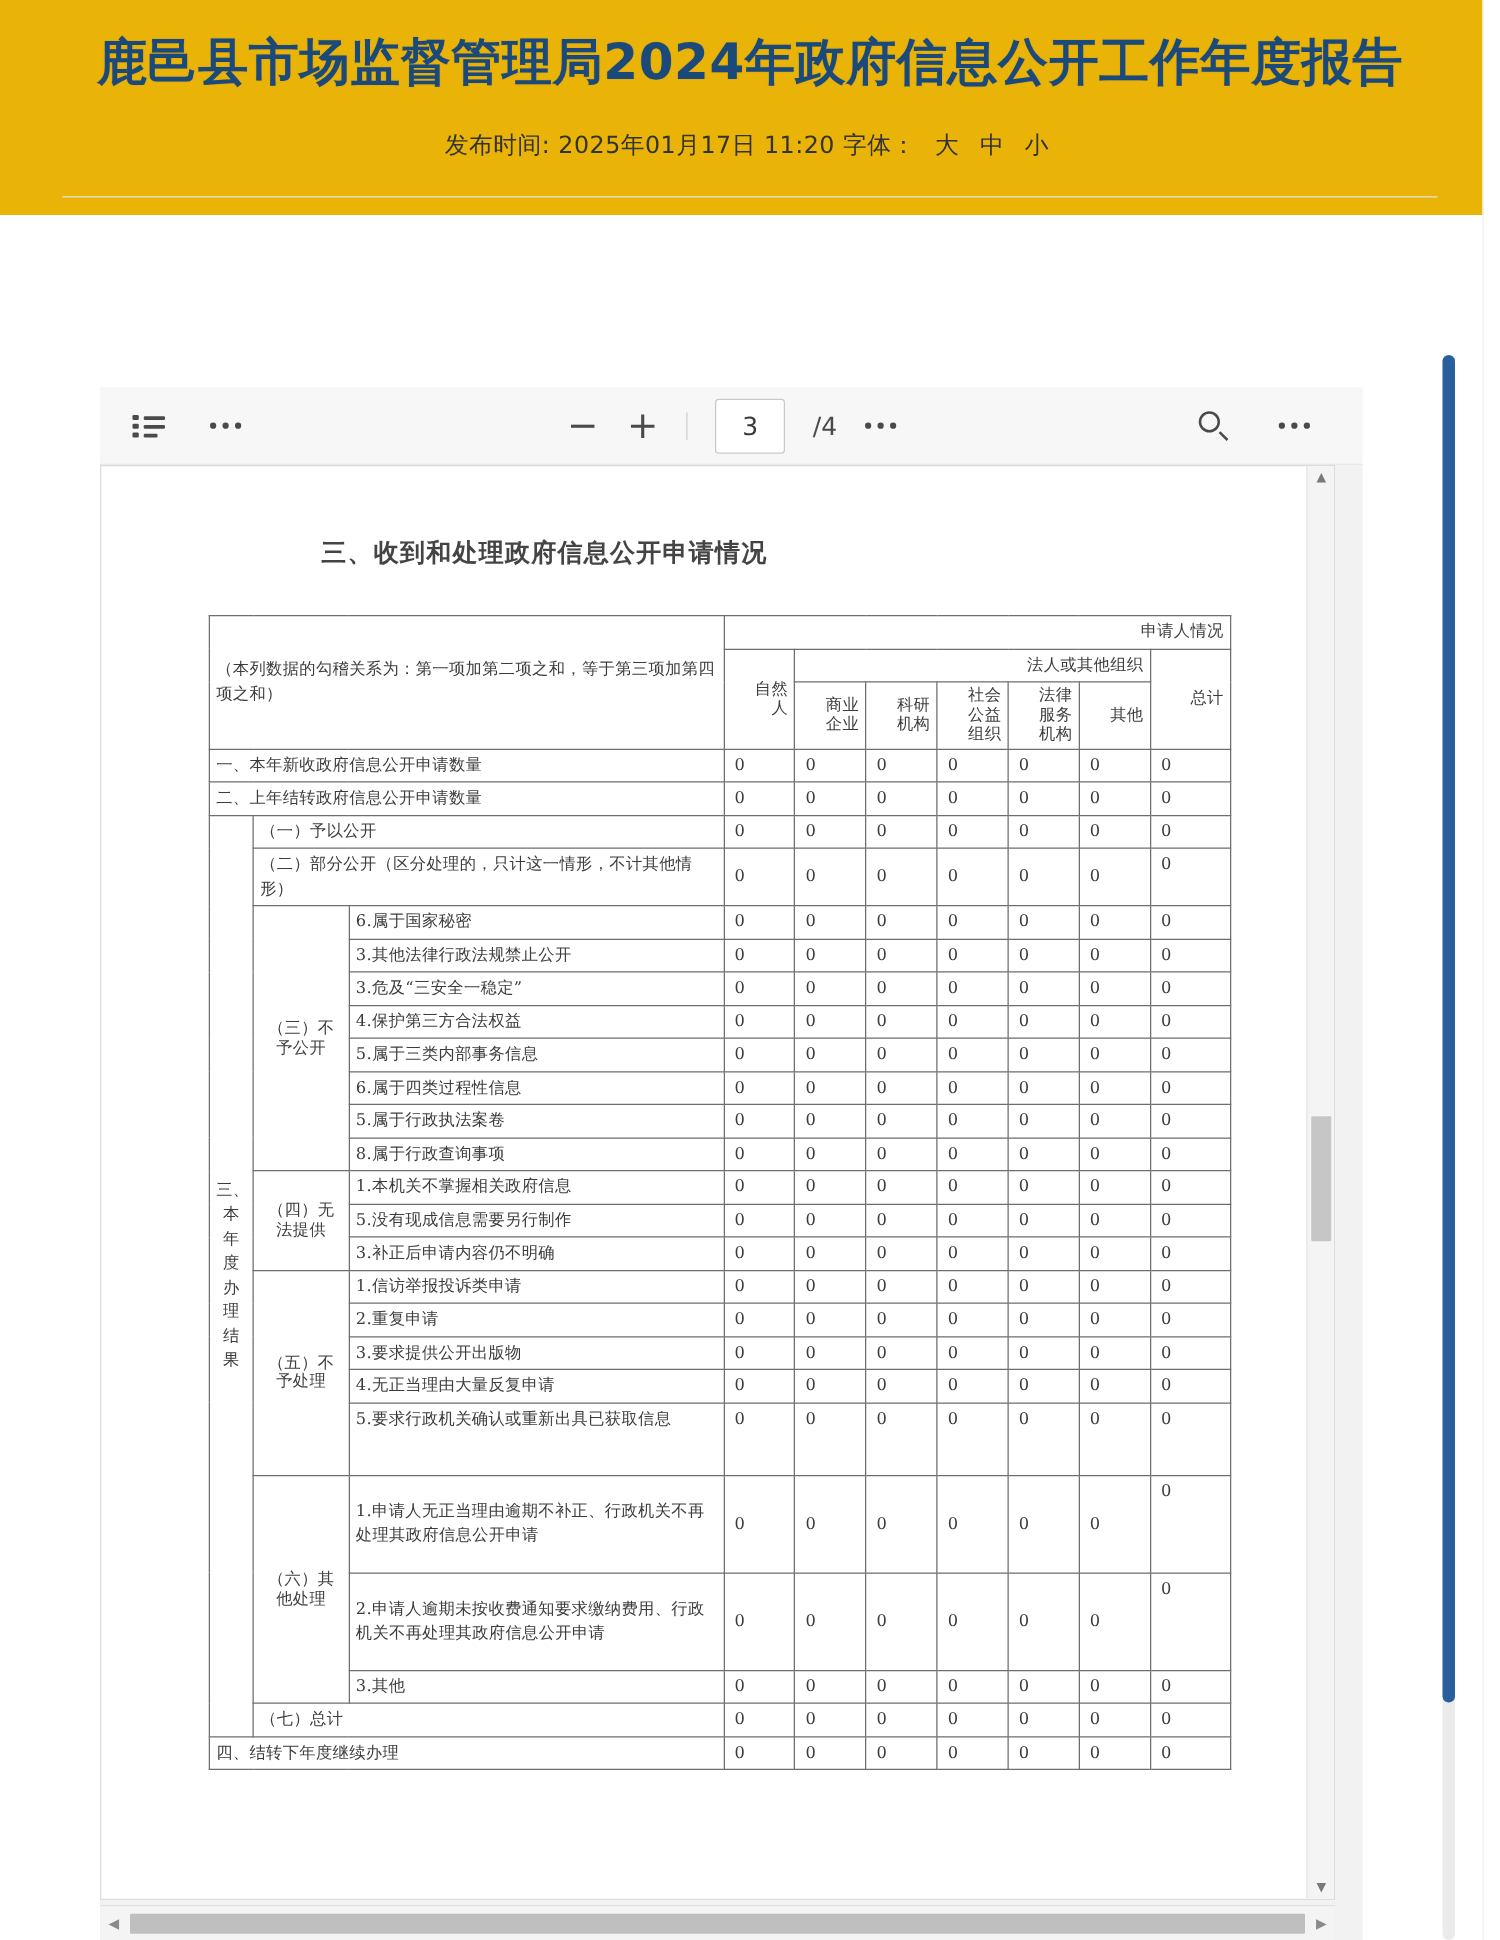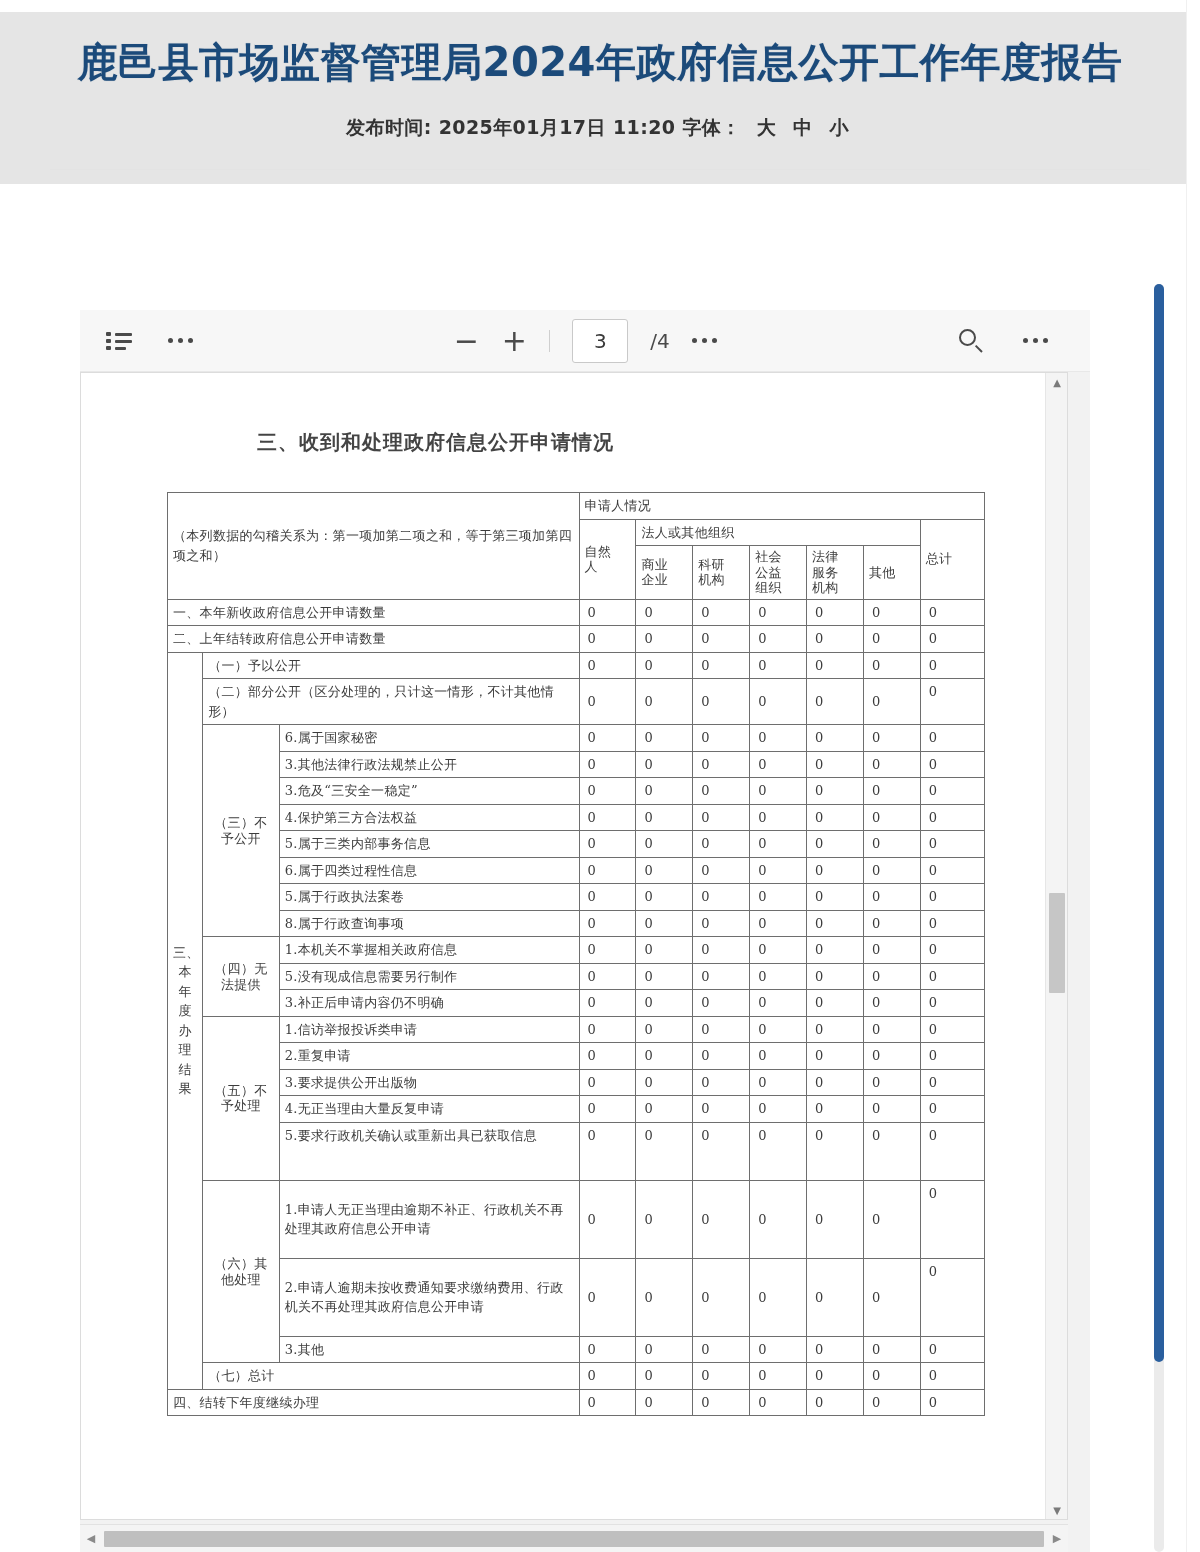--- a/index.html
+++ b/index.html
@@ -8,40 +8,39 @@
     width: 1200px; height: 1552px;
     background: #ffffff;
     font-family: "DejaVu Sans", "Liberation Sans", sans-serif;
     overflow: hidden;
     position: relative;
   }
 
   
   .page-header {
     padding: 22px 50px 14px 50px;
-    background: #e5e5e5;
-    margin-top: 12px;
+    background: #eab308;
   }
   .doc-title {
     color: #1b4a7a;
     font-weight: bold;
     font-size: 40px;
     line-height: 1.42;
     text-align: center;
     letter-spacing: 0.5px;
     margin: 0 auto;
     max-width: 1110px;
     text-shadow: 0 0 1px rgba(27,74,122,0.25);
   }
   .doc-meta {
     margin-top: 24px;
     text-align: center;
     color: #333333;
     font-size: 19px;
-    font-weight: bold;
+    font-weight: normal;
     letter-spacing: 0.4px;
   }
   .doc-meta .meta-seg { display: inline; }
   .font-size-links { display: inline; margin-left: 4px; }
   .font-size-links span { margin: 0 5px; cursor: pointer; }
   .header-divider {
     height: 1px;
     background: #e3e3e3;
     margin: 28px 0 0 0;
   }
@@ -143,21 +142,21 @@
   }
   table.gov td, table.gov th {
     border: 1px solid #6e6e6e;
     font-weight: normal;
     font-size: 13px;
     padding: 3px 5px;
     line-height: 1.5;
     letter-spacing: 0.3px;
     opacity: 0.93;
   }
-  table.gov .hcell { text-align: left; vertical-align: middle; }
+  table.gov .hcell { text-align: right; vertical-align: middle; }
   table.gov .num { text-align: left; vertical-align: top; width: 56px; font-size: 13px; padding-left: 8px; }
   table.gov .num.mid { vertical-align: middle; }
   table.gov .lbl { vertical-align: middle; }
   table.gov .lbl-top { vertical-align: top; }
   .vert-label {
     text-align: center; vertical-align: middle;
     width: 34px; padding: 4px 2px; line-height: 1.45;
     word-break: break-all;
   }
   .grp-label { text-align: center; vertical-align: middle; width: 74px; line-height: 1.5; }

